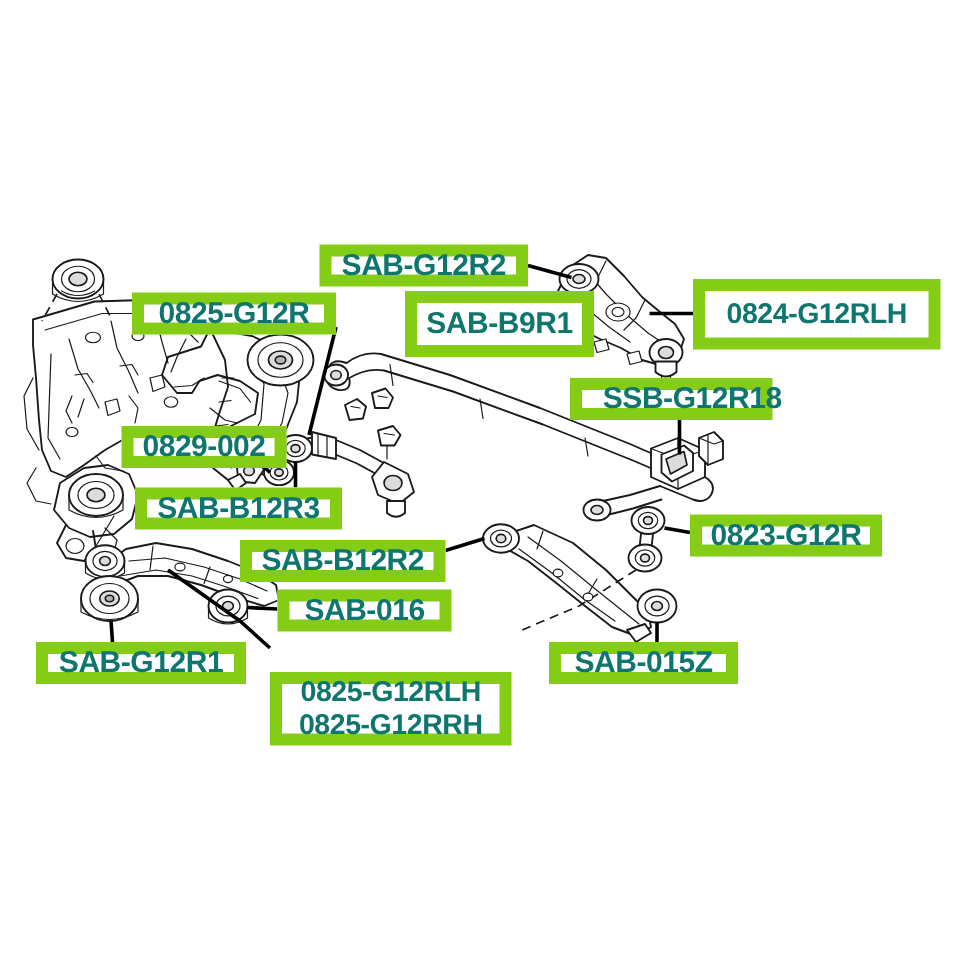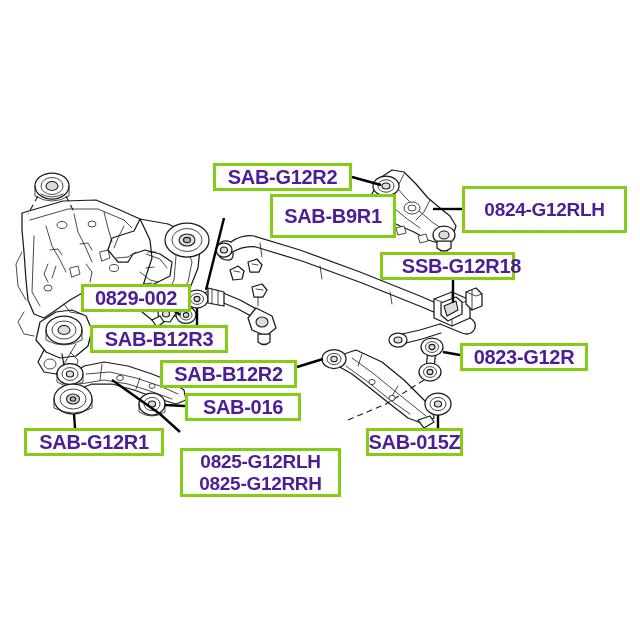--- a/index.html
+++ b/index.html
@@ -23,32 +23,32 @@
   }
   #labels{
     position:absolute;
     left:0;top:0;
     width:640px;height:640px;
   }
   .label{
     position:absolute;
     box-sizing:border-box;
     background:#ffffff;
-    border:3px solid #84cc16;
+    border:8px solid #84cc16;
     display:flex;
     flex-direction:column;
     align-items:center;
     justify-content:center;
     font-family:"Liberation Sans", sans-serif;
     font-weight:bold;
     font-size:20px;
     letter-spacing:-0.3px;
     line-height:23px;
     white-space:nowrap;
-    color:#4c1d95;
+    color:#0f766e;
     z-index:5;
   }
   .label .ln{display:block;}
   .label.two-line{font-size:19px;line-height:22px;}
 </style>
 </head>
 <body>
 
 <div id="stage">
 
@@ -356,20 +356,23 @@
       <path class="lead" d="M180 432 L160 414 L112 380"></path>
     </g>
   </svg>
 
   <div id="labels">
 
     <div class="label" style="left:213px;top:163px;width:139px;height:28px;">
       <span class="ln">SAB-G12R2</span>
     </div>
 
+    <div class="label" style="left:88px;top:195px;width:136px;height:28px;">
+      <span class="ln">0825-G12R</span>
+    </div>
 
     <div class="label" style="left:226px;top:194px;width:126px;height:44px;margin-left:44px;">
       <span class="ln">SAB-B9R1</span>
     </div>
 
     <div class="label two-line" style="left:462px;top:186px;width:165px;height:47px;">
       <span class="ln">0824-G12RLH</span>
     </div>
 
     <div class="label" style="left:58px;top:284px;width:110px;height:28px;margin-left:23px;">
@@ -398,18 +401,18 @@
 
     <div class="label" style="left:24px;top:428px;width:140px;height:28px;">
       <span class="ln">SAB-G12R1</span>
     </div>
 
     <div class="label two-line" style="left:180px;top:421px;width:161px;height:49px;margin-top:27px;">
       <span class="ln">0825-G12RLH</span>
       <span class="ln">0825-G12RRH</span>
     </div>
 
-    <div class="label" style="left:366px;top:428px;width:97px;height:28px;">
+    <div class="label" style="left:366px;top:428px;width:126px;height:28px;">
       <span class="ln">SAB-015Z</span>
     </div>
 
   </div>
 </div>
 
 </body></html>

